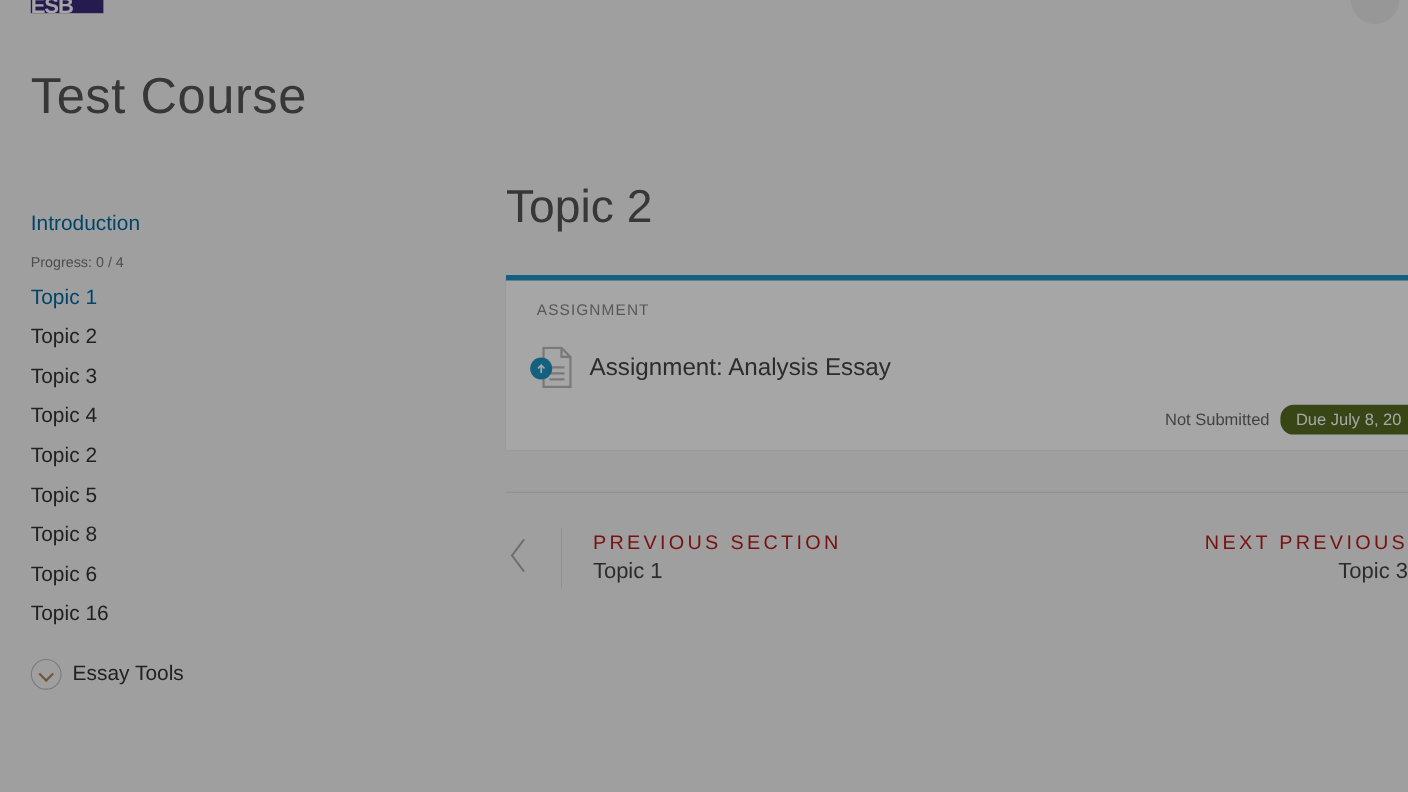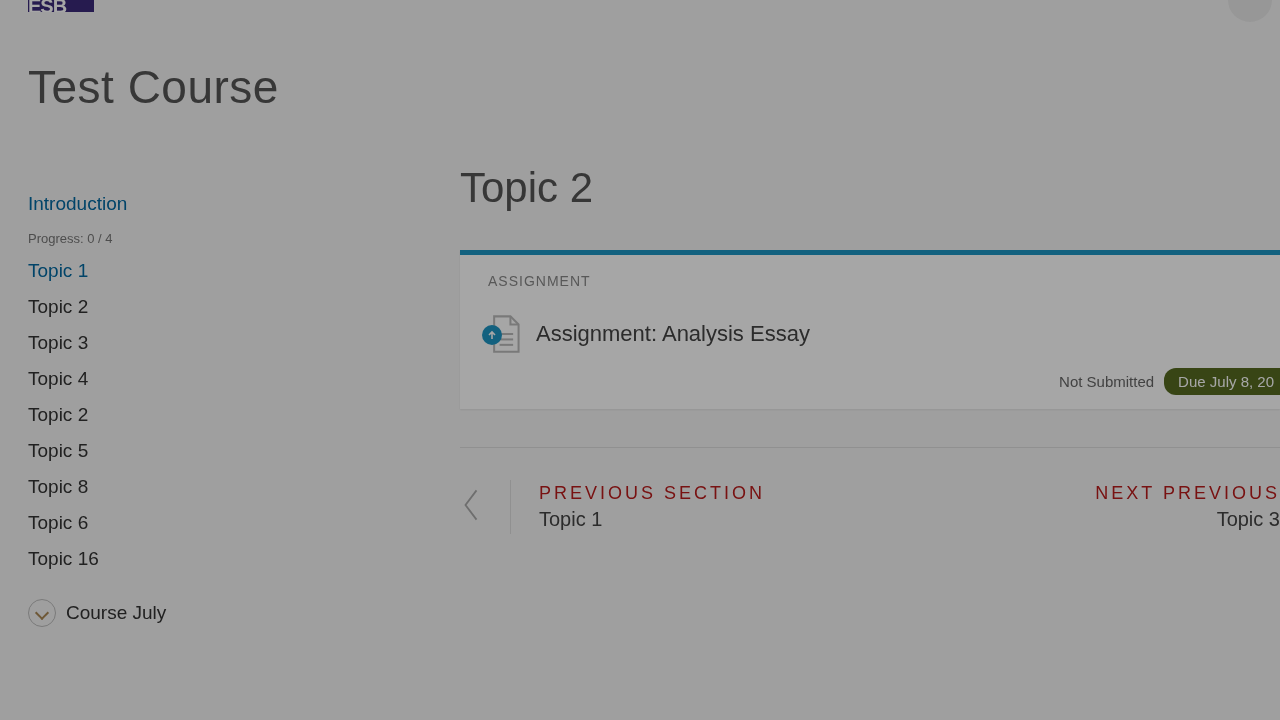--- a/index.html
+++ b/index.html
@@ -104,21 +104,21 @@
           <div class="lbl">Topic 6</div>
         </div>
         <div class="toc-item">
           <div class="lbl">Topic 16</div>
         </div>
       </div>
     <div class="course-tools">
       <span class="tool-icon">
           <span class="needle"></span>
         </span>
-      <span>Course July</span>
+      <span>Essay Tools</span>
     </div>
   </aside>
 
   <section class="main">
     <h2 class="topic-title">Topic 2</h2>
 
     <div class="card">
       <div class="kind">ASSIGNMENT</div>
       <div class="card-row">
         <div class="file-icon">

